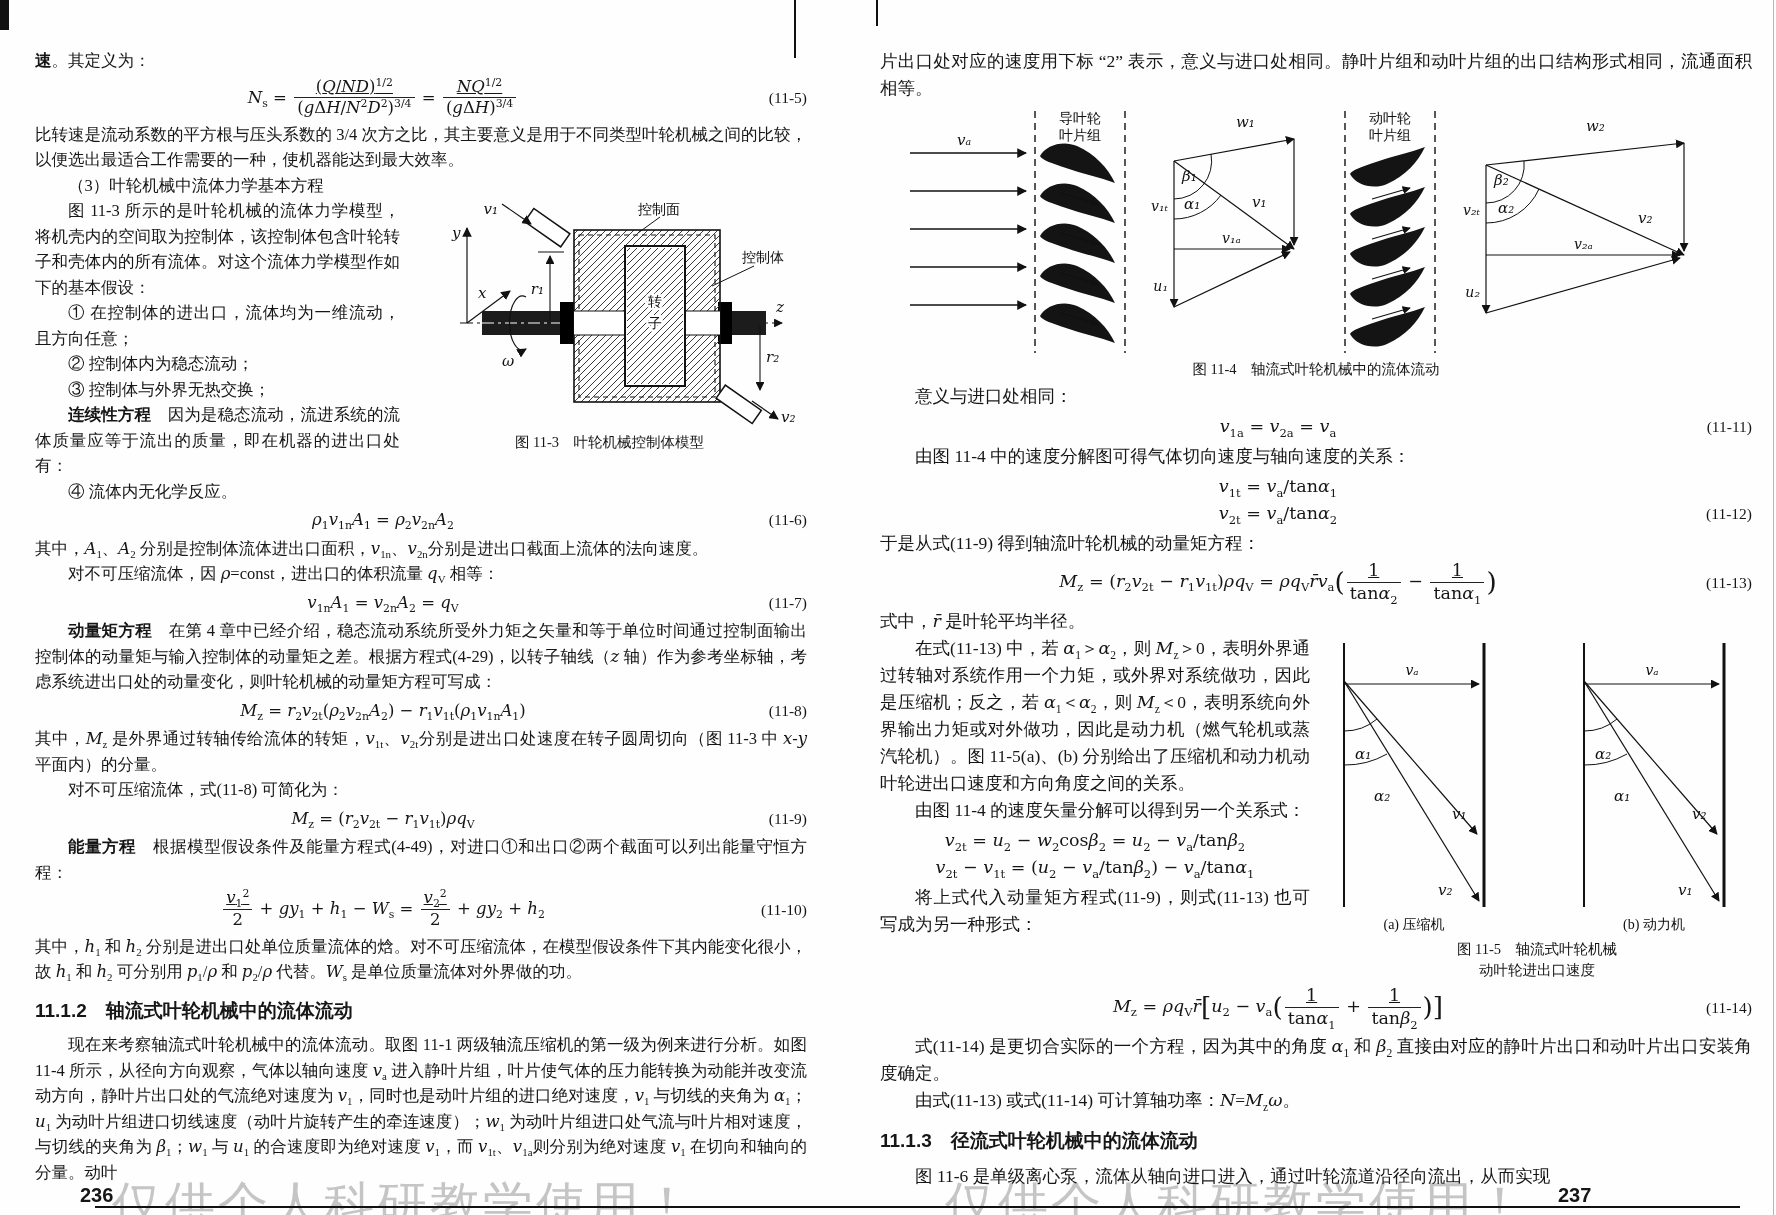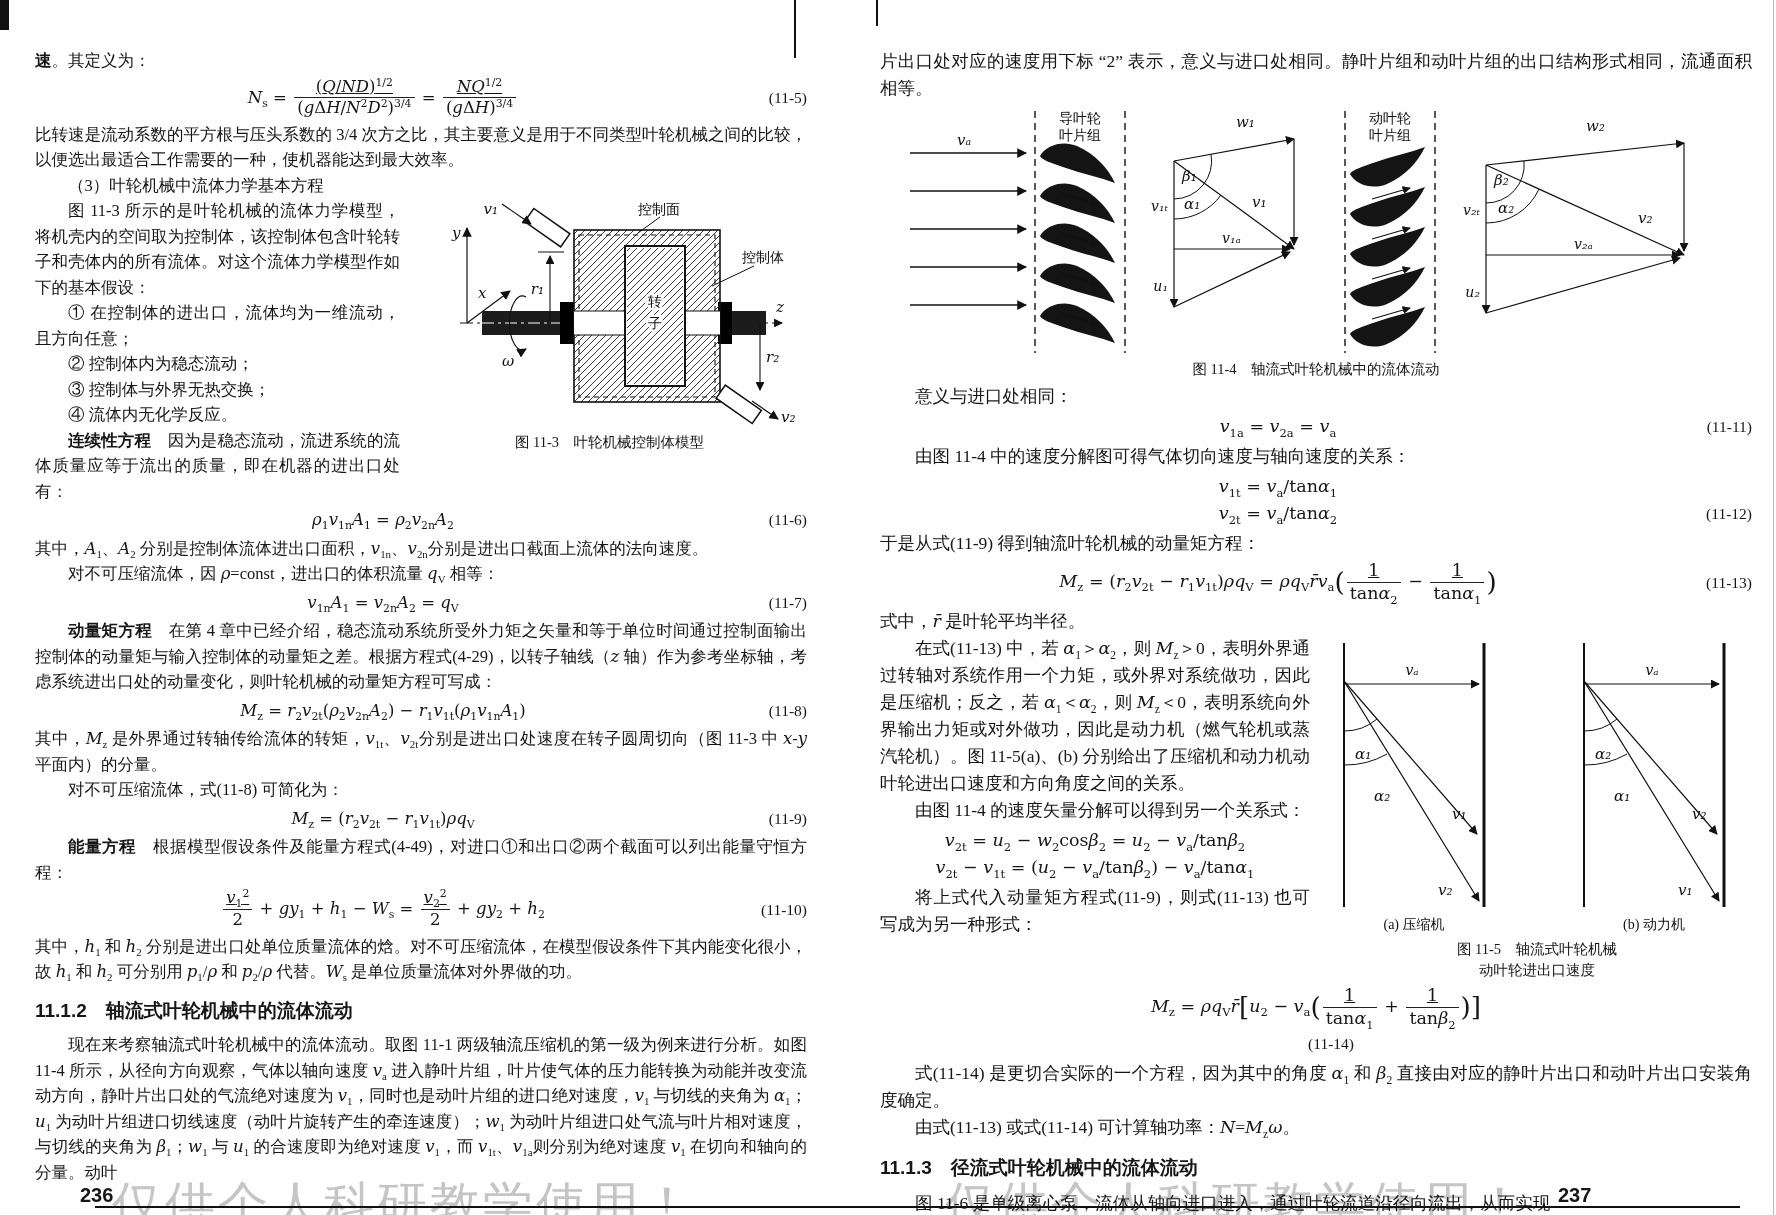--- a/index.html
+++ b/index.html
@@ -15,21 +15,21 @@
   i { font-family:"DejaVu Serif",serif; }
   .hsec { font-weight:700; font-size:19px; margin:13px 0 9px; text-align:left; }
   .eqrow { display:flex; align-items:center; margin:3px 0; overflow:hidden; }
   .eqbody { flex:1; text-align:center; font-family:"DejaVu Serif",serif; }
   .eqbody .eqline { text-align:center; }
   .eqtag { width:76px; text-align:right; font-size:15.5px; }
   .frac { display:inline-flex; flex-direction:column; text-align:center; vertical-align:middle; margin:0 2px; line-height:1.25; }
   .frac .fn { border-bottom:1.3px solid #222; padding:0 3px;text-decoration:underline; }
   .frac .fd { padding:0 3px; }
   .bigp { font-size:150%; vertical-align:middle; line-height:1; }
-  .cleareq { clear:right;flex-direction:column; }
+  .cleareq { clear:right; }
   figure.figright { float:right; margin:2px 0 4px 12px; }
   .figcap { text-align:center; font-size:14.5px; margin-top:2px; line-height:21px; }
   .fig4wrap { margin:5px 0 3px; text-align:center; }
   .watermark { position:absolute; top:1172px; font-size:50px; letter-spacing:3px; color:#c6c6c6;
                mix-blend-mode:multiply; white-space:nowrap; z-index:6; font-family:"Liberation Sans",sans-serif; }
   .wm-left { left:112px; } .wm-right { left:945px; }
   .pagenum { position:absolute; top:1184px; font-weight:700; font-size:20px; z-index:7; font-family:"Liberation Sans",sans-serif;margin-left:42px; }
   .pn-left { left:38px; } .pn-right { left:1516px; }
   .artifact { position:absolute; background:#111; z-index:8; }
   .a-corner { left:0; top:8; width:9px; height:30px; }
@@ -142,22 +142,22 @@
           <line x1="342" y1="66" x2="300" y2="86" stroke="#111" stroke-width="1"></line>
         </g>
       </svg>
       <figcaption class="figcap">图 11-3　叶轮机械控制体模型</figcaption>
     </figure>
 
     <p class="ind">图 11-3 所示的是叶轮机械的流体力学模型，将机壳内的空间取为控制体，该控制体包含叶轮转子和壳体内的所有流体。对这个流体力学模型作如下的基本假设：</p>
     <p class="ind">① 在控制体的进出口，流体均为一维流动，且方向任意；</p>
     <p class="ind">② 控制体内为稳态流动；</p>
     <p class="ind">③ 控制体与外界无热交换；</p>
+    <p class="ind"><b>连续性方程</b>　因为是稳态流动，流进系统的流体质量应等于流出的质量，即在机器的进出口处有：</p>
     <p class="ind">④ 流体内无化学反应。</p>
-    <p class="ind"><b>连续性方程</b>　因为是稳态流动，流进系统的流体质量应等于流出的质量，即在机器的进出口处有：</p>
 
     <div class="eqrow">
       <span class="eqbody"><i>ρ</i><sub>1</sub><i>v</i><sub>1n</sub><i>A</i><sub>1</sub> = <i>ρ</i><sub>2</sub><i>v</i><sub>2n</sub><i>A</i><sub>2</sub></span>
       <span class="eqtag">(11-6)</span>
     </div>
 
     <p>其中，<i>A</i><sub>1</sub>、<i>A</i><sub>2</sub> 分别是控制体流体进出口面积，<i>v</i><sub>1n</sub>、<i>v</i><sub>2n</sub>分别是进出口截面上流体的法向速度。</p>
     <p class="ind">对不可压缩流体，因 <i>ρ</i>=const，进出口的体积流量 <i>q</i><sub>V</sub> 相等：</p>
 
     <div class="eqrow">

